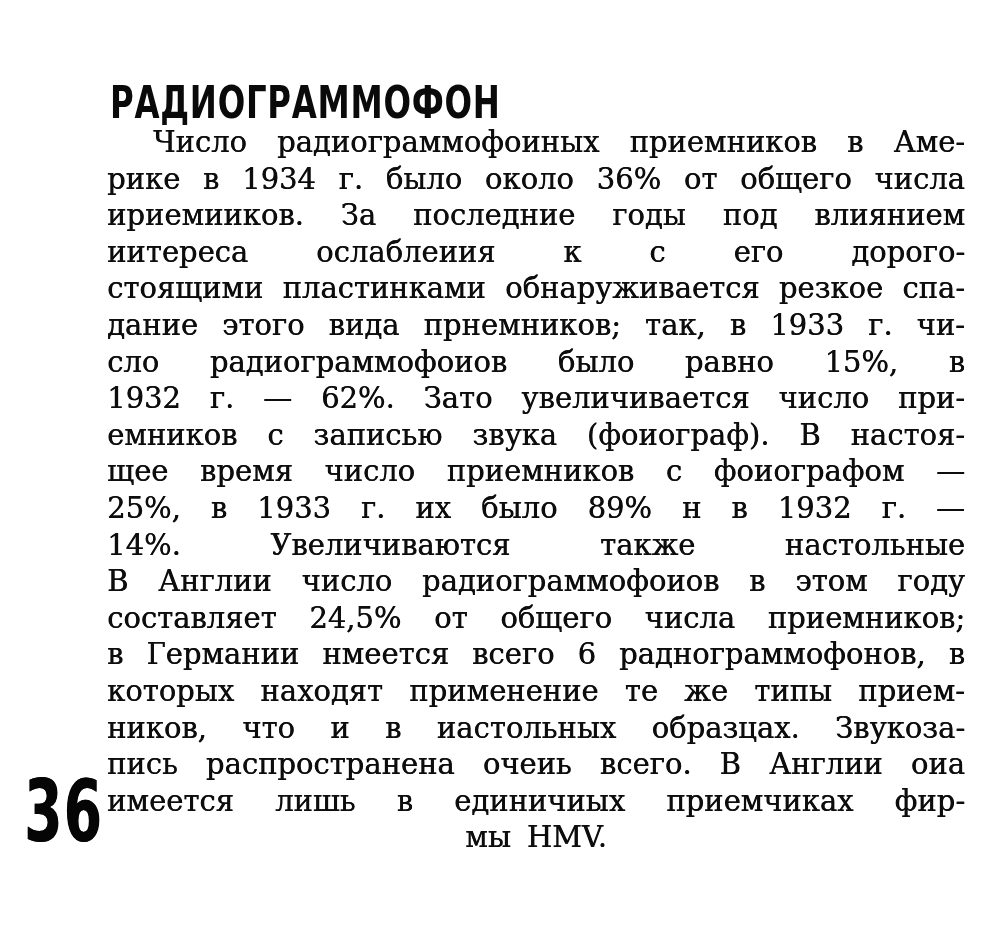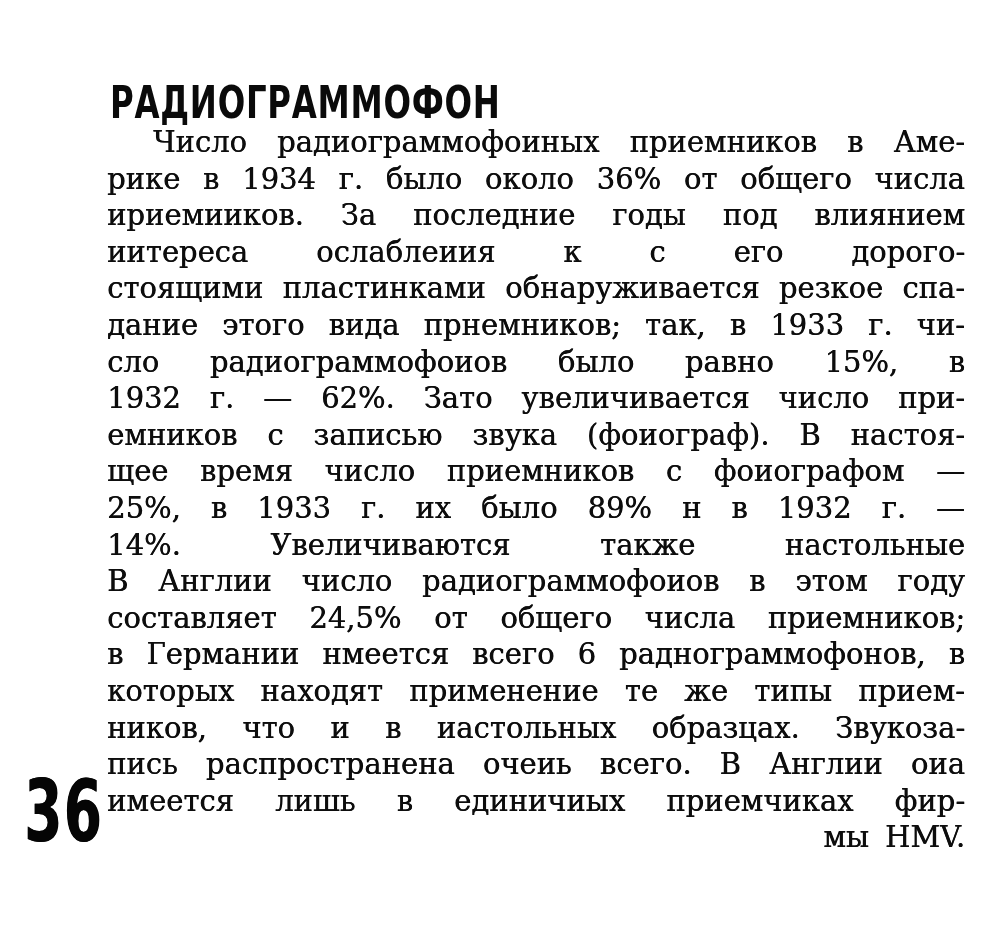--- a/index.html
+++ b/index.html
@@ -29,21 +29,21 @@
   .line{
     display:flex;
     justify-content:space-between;
     height:36.6px;
     font-size:29px;
     line-height:33px;
     white-space:nowrap;
     text-shadow:.45px 0 0 currentColor;
   }
   .line.indent{padding-left:46px;}
-  .line.no-justify{justify-content:flex-end;gap:16px;}
+  .line.no-justify{justify-content:center;gap:16px;}
   .pagenum{
     position:absolute;left:24px;top:768px;
     font-family:"DejaVu Sans",sans-serif;
     font-weight:bold;
     font-size:86px;
     line-height:1;
     letter-spacing:2px;
     transform:scaleX(.64);
     transform-origin:left top;
     color:#050505;

